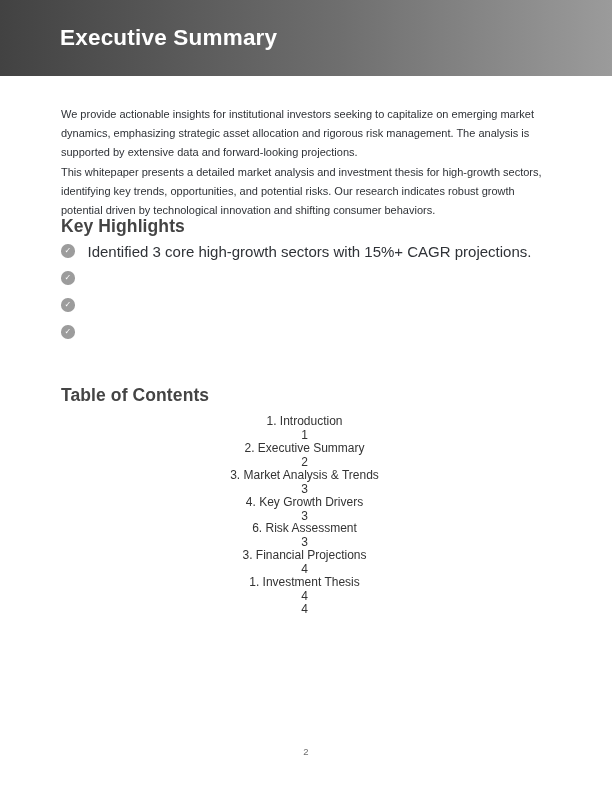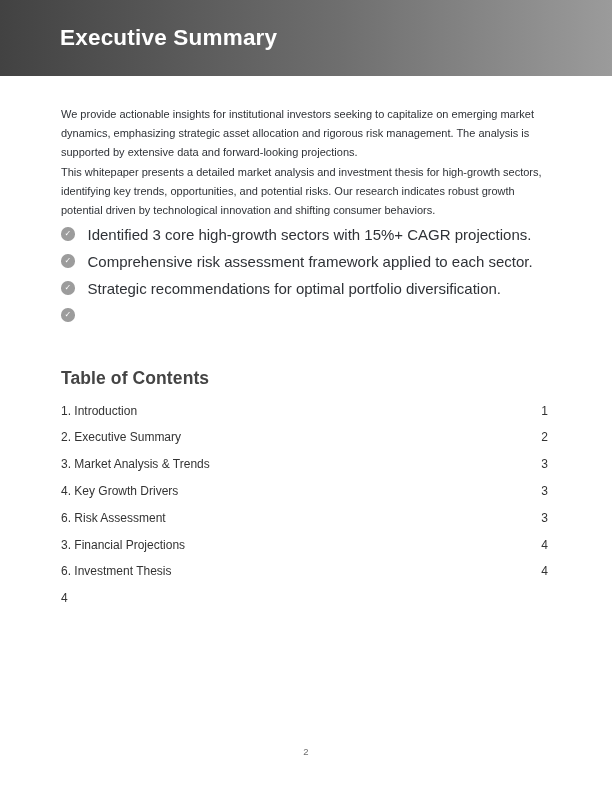--- a/index.html
+++ b/index.html
@@ -69,20 +69,21 @@
   }
   .toc-heading { margin-top: 46px; }
   .toc-list { margin-top: 8px; }
   .toc-row {
     display: flex;
     justify-content: space-between;
     align-items: center;
     height: 26.8px;
     font-size: 12px;
     color: #333333;
+    flex-direction: column;
   }
   .toc-label { white-space: nowrap; }
   .toc-page { color: #333333; }
   .page-footer {
     position: absolute;
     top: 746px;
     left: 0;
     width: 100%;
     text-align: center;
     font-size: 9.5px;
@@ -94,33 +95,32 @@
 
 <header class="page-header">
   <h1>Executive Summary</h1>
 </header>
 
 <main class="content">
 
   <p class="intro-paragraph">We provide actionable insights for institutional investors seeking to capitalize on emerging market dynamics, emphasizing strategic asset allocation and rigorous risk management. The analysis is supported by extensive data and forward-looking projections.</p>
   <p class="intro-paragraph">This whitepaper presents a detailed market analysis and investment thesis for high-growth sectors, identifying key trends, opportunities, and potential risks. Our research indicates robust growth potential driven by technological innovation and shifting consumer behaviors.</p>
 
+  <h2 class="section-heading highlights-heading">Key Highlights</h2>
 
   <ul class="highlights-list">
     <li class="highlight-item">
       <span class="check-badge">✓</span>
       <span class="highlight-text">Identified 3 core high-growth sectors with 15%+ CAGR projections.</span>
     </li>
     <li class="highlight-item">
       <span class="check-badge">✓</span>
-      <span class="highlight-text">Comprehensive risk assessment framework applied to each sector.</span>
     </li>
     <li class="highlight-item">
       <span class="check-badge">✓</span>
-      <span class="highlight-text">Strategic recommendations for optimal portfolio diversification.</span>
     </li>
     <li class="highlight-item">
       <span class="check-badge">✓</span>
     </li>
   </ul>
 
   <h2 class="section-heading toc-heading">Table of Contents</h2>
 
   <div class="toc-list">
     <div class="toc-row">
@@ -141,21 +141,21 @@
     </div>
     <div class="toc-row">
       <span class="toc-label">6. Risk Assessment</span>
       <span class="toc-page">3</span>
     </div>
     <div class="toc-row">
       <span class="toc-label">3. Financial Projections</span>
       <span class="toc-page">4</span>
     </div>
     <div class="toc-row">
-      <span class="toc-label">6. Investment Thesis</span>
+      <span class="toc-label">1. Investment Thesis</span>
       <span class="toc-page">4</span>
     </div>
     <div class="toc-row">
       <span class="toc-page">4</span>
     </div>
   </div>
 
 </main>
 
 <footer class="page-footer">2</footer>

